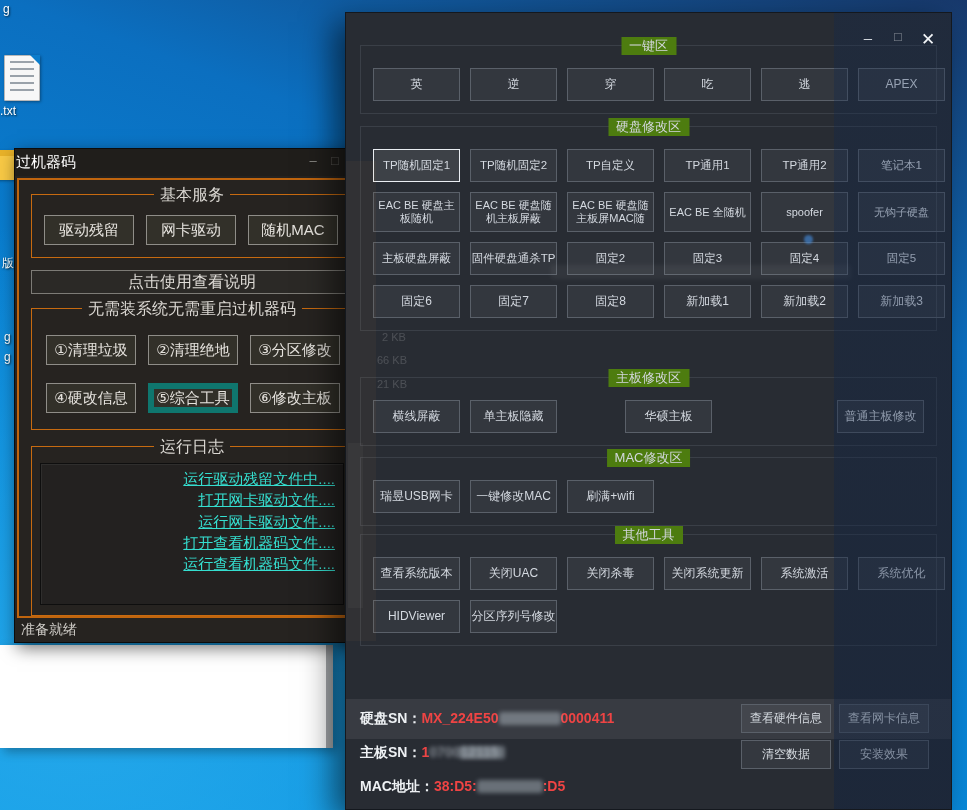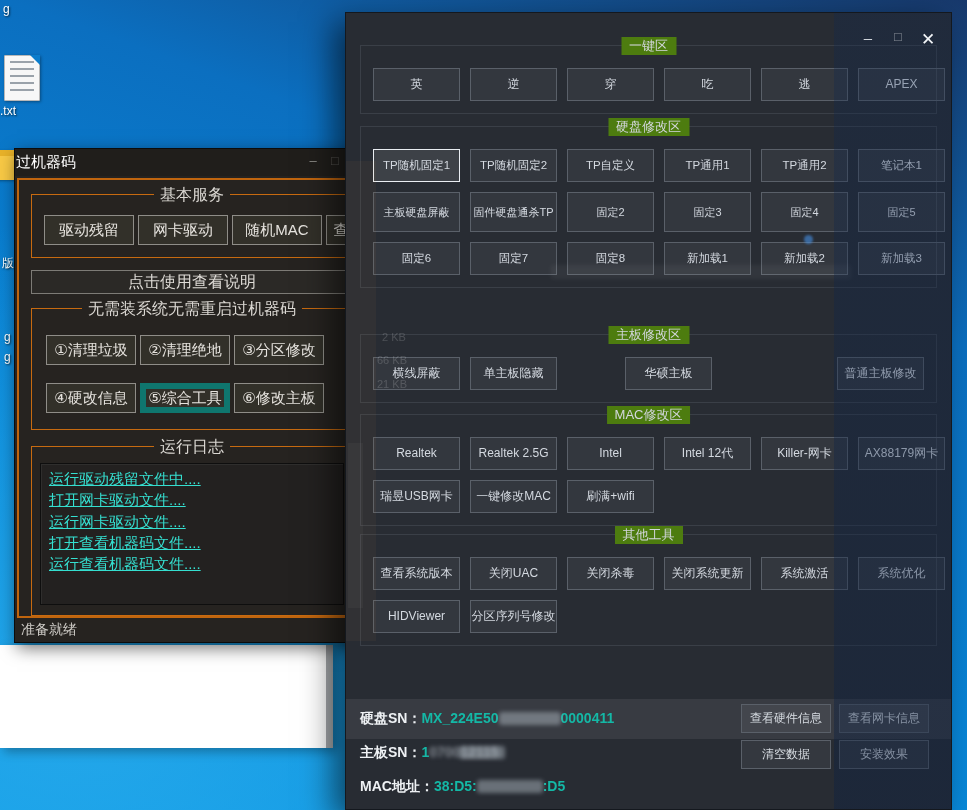--- a/index.html
+++ b/index.html
@@ -28,32 +28,32 @@
   
   .lwin{position:absolute;left:14px;top:148px;width:354px;height:493px;background:#262320;
     border:1px solid #0c0c0c;box-shadow:3px 5px 16px rgba(0,0,0,.55);}
   .lwin-title{height:27px;display:flex;align-items:center;padding:0 1px;color:#fff;
     font-size:15px;font-weight:normal;background:#201e1b;position:relative;}
   .lctl{position:absolute;top:4px;color:#8f8d89;font-size:13px;width:20px;text-align:center;cursor:default;}
   .lwin-body{position:absolute;left:2px;right:2px;top:29px;bottom:24px;border:2px solid #c0650e;}
   .lgroup{position:relative;border:1px solid #c76a10;margin:14px 12px 0 12px;}
   .lgroup .legend{position:absolute;top:-10px;left:50%;transform:translateX(-50%);
     background:#262320;padding:0 6px;color:#dbd8d3;font-size:16px;white-space:nowrap;}
-  .lrow{display:flex;gap:4px;padding:0 2px;}
+  .lrow{display:flex;gap:12px;padding:0 2px;}
   #basic-rows{padding:20px 10px 12px 10px;}
   #nr-rows{padding:26px 10px 16px 12px;}
   #nr-rows .lrow{}
   #nr-rows .lrow + .lrow{margin-top:18px;}
   .lbtn{min-width:90px;height:30px;box-sizing:border-box;background:#323029;border:1px solid #8f8d88;
     color:#e6e3de;font-size:15px;display:flex;align-items:center;justify-content:center;
     white-space:nowrap;cursor:pointer;}
   .lbtn.focused{border:6px solid #0f766e;}
   .lhelp{margin:12px 12px 0 12px;height:22px;background:#2b2926;border:1px solid #7d7b76;
     color:#dedbd6;font-size:16px;display:flex;align-items:center;justify-content:center;cursor:pointer;}
-  .loggroup{margin-top:16px;}
+  .loggroup{margin-top:16px;text-align:right;}
   .logbox{margin:16px 8px 10px 8px;height:132px;background:#232120;border:1px solid #0e0e0e;
     box-shadow:inset 1px 1px 0 rgba(255,255,255,.06);padding:4px 8px;overflow:hidden;}
   .logline{color:#35dfd0;font-size:15px;line-height:1.42;white-space:nowrap;text-decoration:underline;}
   .lstatus{position:absolute;left:6px;bottom:3px;color:#cfccc7;font-size:14px;}
   
   .rwin{position:absolute;left:345px;top:12px;width:607px;height:798px;background:#282c33;
     border:1px solid #14181e;box-sizing:border-box;
     box-shadow:-12px 10px 30px rgba(0,0,0,.55);}
   .rwin .col-shade{position:absolute;top:0;right:0;width:117px;height:100%;z-index:5;
     background:linear-gradient(180deg,rgba(15,40,80,.30),rgba(13,33,66,.42));pointer-events:none;}
@@ -89,21 +89,21 @@
   .ghost-streak{position:absolute;left:205px;top:252px;width:300px;height:14px;
     background:rgba(255,255,255,.05);filter:blur(2px);z-index:3;pointer-events:none;}
   .ghost-scroll{position:absolute;left:2px;top:430px;width:15px;height:165px;
     background:rgba(255,255,255,.035);z-index:3;pointer-events:none;}
   .ghost-dot{position:absolute;left:458px;top:222px;width:9px;height:9px;border-radius:50%;
     background:rgba(70,145,230,.6);filter:blur(1px);z-index:3;pointer-events:none;}
   
   .rinfo{position:absolute;left:0;right:0;bottom:0;height:114px;}
   .sn-band{position:absolute;left:0;right:0;top:4px;height:40px;background:rgba(255,255,255,.075);}
   .info-line{position:absolute;left:14px;color:#eef1f4;font-size:14px;font-weight:bold;white-space:nowrap;z-index:2;}
-  .info-line .val{font-weight:bold;color:#14b8a6;}
+  .info-line .val{font-weight:bold;color:#ef4444;}
   .redact{display:inline-block;height:13px;min-width:40px;border-radius:3px;vertical-align:-2px;
     background:rgba(185,195,205,.45);filter:blur(2px);}
   .redact-text{color:rgba(205,214,222,.55);filter:blur(2.2px);}
   .ibtn{position:absolute;width:90px;height:29px;box-sizing:border-box;z-index:2;
     background:rgba(255,255,255,.06);border:1px solid #5a6069;color:#d7dce2;font-size:12px;
     display:flex;align-items:center;justify-content:center;cursor:pointer;}
 </style>
 </head>
 <body>
 
@@ -198,20 +198,28 @@
     <div class="rows-wrap" id="disk-rows">
         <div class="rrow">
           <div class="rbtn focused">TP随机固定1</div>
           <div class="rbtn">TP随机固定2</div>
           <div class="rbtn">TP自定义</div>
           <div class="rbtn">TP通用1</div>
           <div class="rbtn">TP通用2</div>
           <div class="rbtn">笔记本1</div>
         </div>
         <div class="rrow">
+          <div class="rbtn">EAC BE 硬盘主板随机</div>
+          <div class="rbtn">EAC BE 硬盘随机主板屏蔽</div>
+          <div class="rbtn">EAC BE 硬盘随主板屏MAC随</div>
+          <div class="rbtn">EAC BE 全随机</div>
+          <div class="rbtn">spoofer</div>
+          <div class="rbtn">无钩子硬盘</div>
+        </div>
+        <div class="rrow">
           <div class="rbtn">主板硬盘屏蔽</div>
           <div class="rbtn">固件硬盘通杀TP</div>
           <div class="rbtn">固定2</div>
           <div class="rbtn">固定3</div>
           <div class="rbtn">固定4</div>
           <div class="rbtn">固定5</div>
         </div>
         <div class="rrow">
           <div class="rbtn">固定6</div>
           <div class="rbtn">固定7</div>
@@ -232,28 +240,20 @@
           <div class="rbtn">华硕主板</div>
           <div class="rbtn">普通主板修改</div>
         </div>
       </div>
   </div>
 
   <div class="sect" id="sect-mac">
     <span class="legend">MAC修改区</span>
     <div class="rows-wrap" id="mac-rows">
         <div class="rrow">
-          <div class="rbtn">Realtek</div>
-          <div class="rbtn">Realtek 2.5G</div>
-          <div class="rbtn">Intel</div>
-          <div class="rbtn">Intel 12代</div>
-          <div class="rbtn">Killer-网卡</div>
-          <div class="rbtn">AX88179网卡</div>
-        </div>
-        <div class="rrow">
           <div class="rbtn">瑞昱USB网卡</div>
           <div class="rbtn">一键修改MAC</div>
           <div class="rbtn">刷满+wifi</div>
         </div>
       </div>
   </div>
 
   <div class="sect" id="sect-other">
     <span class="legend">其他工具</span>
     <div class="rows-wrap" id="other-rows">

